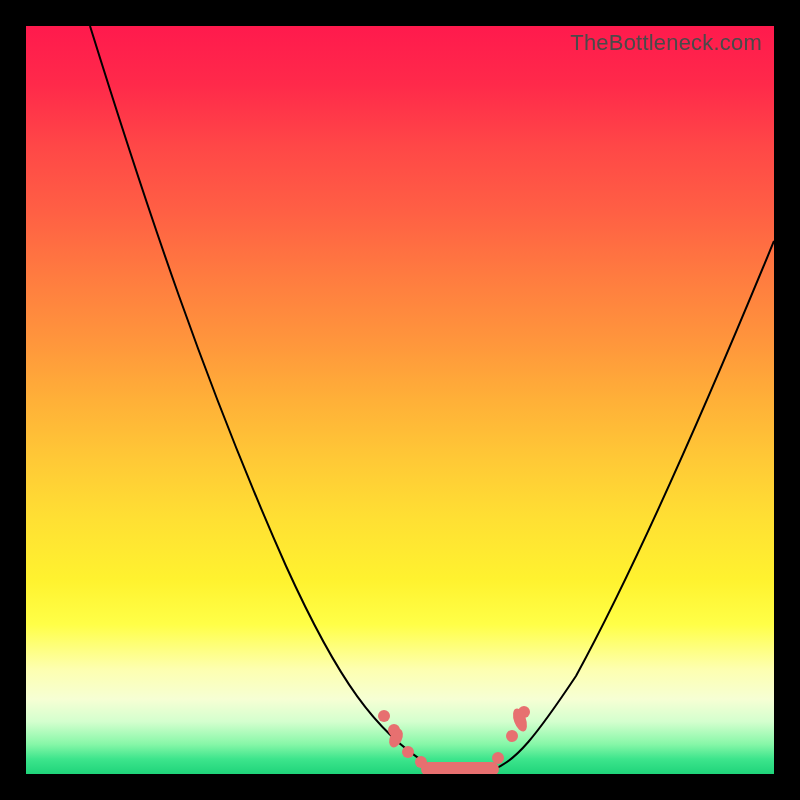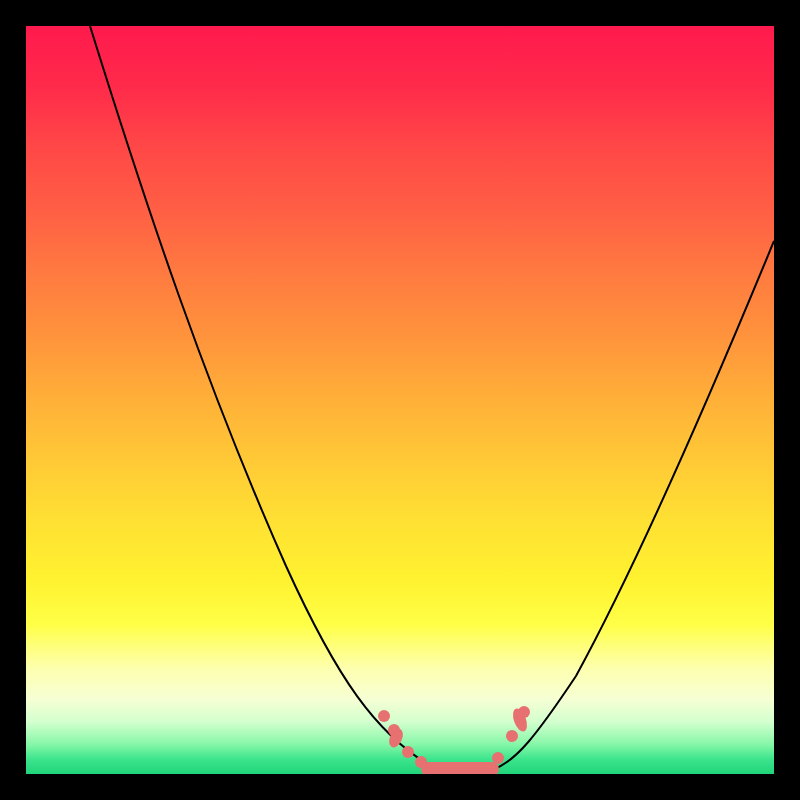--- a/index.html
+++ b/index.html
@@ -68,20 +68,21 @@
     fill: #e77070;
     stroke: #e77070;
     stroke-width: 14;
     stroke-linecap: round;
   }
 </style>
 </head>
 <body>
 
 <div class="frame">
+  <div class="watermark">TheBottleneck.com</div>
 
   <svg class="curves" viewBox="0 0 748 748" preserveAspectRatio="none">
 
     <path class="curve-line" d="M 64 0
          C 120 180, 180 360, 260 540
          C 310 650, 350 710, 410 743"></path>
 
     <path class="curve-line" d="M 748 215
          C 680 380, 610 540, 550 650
          C 510 710, 490 735, 468 743"></path>

